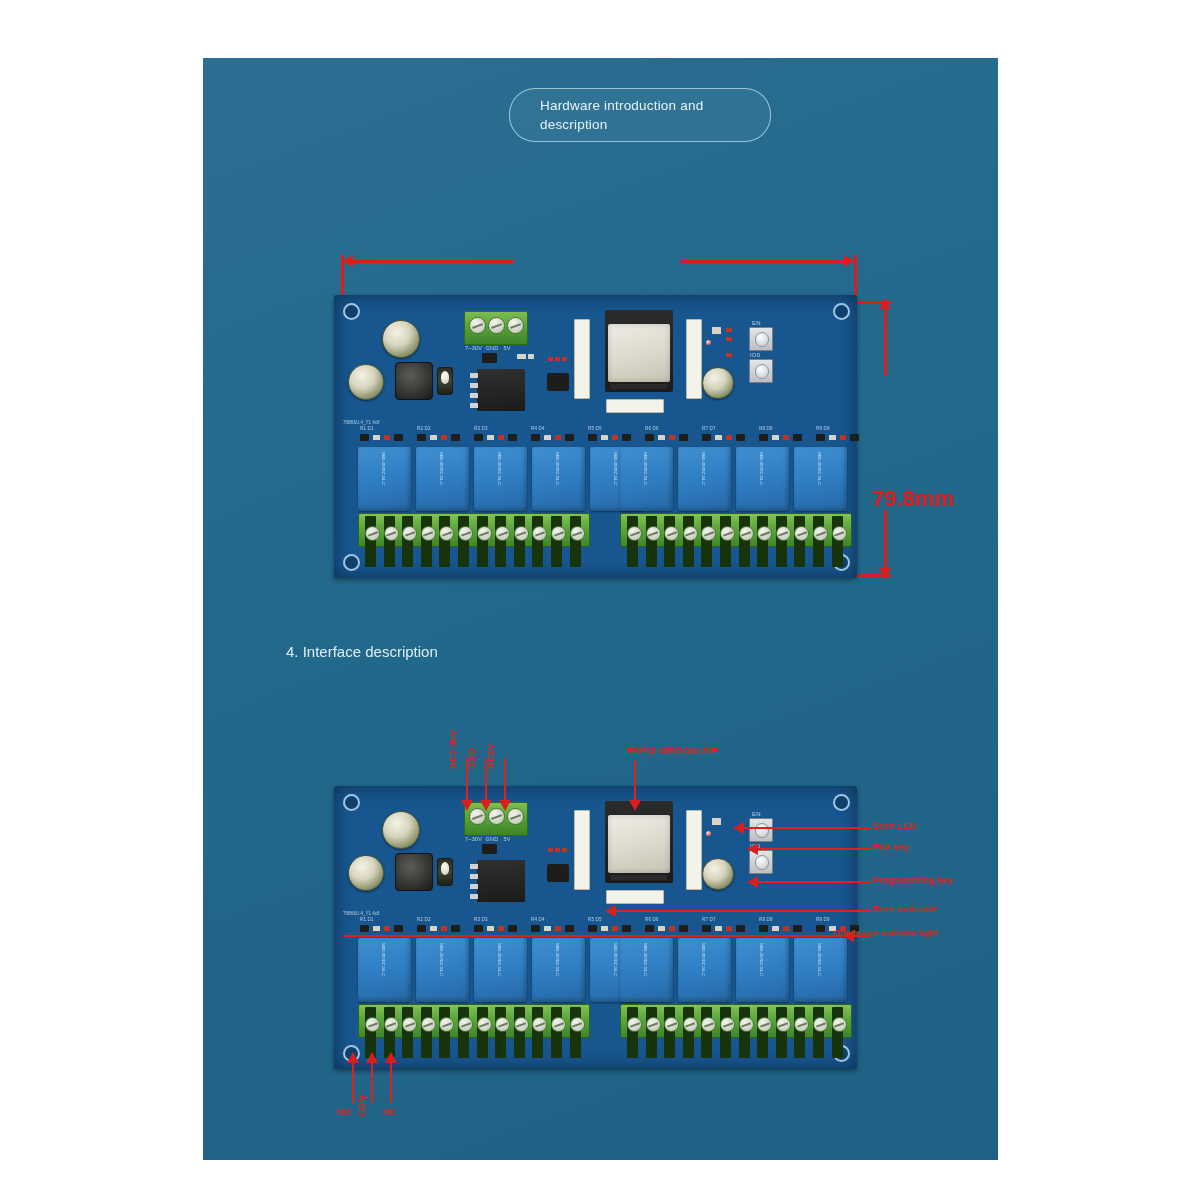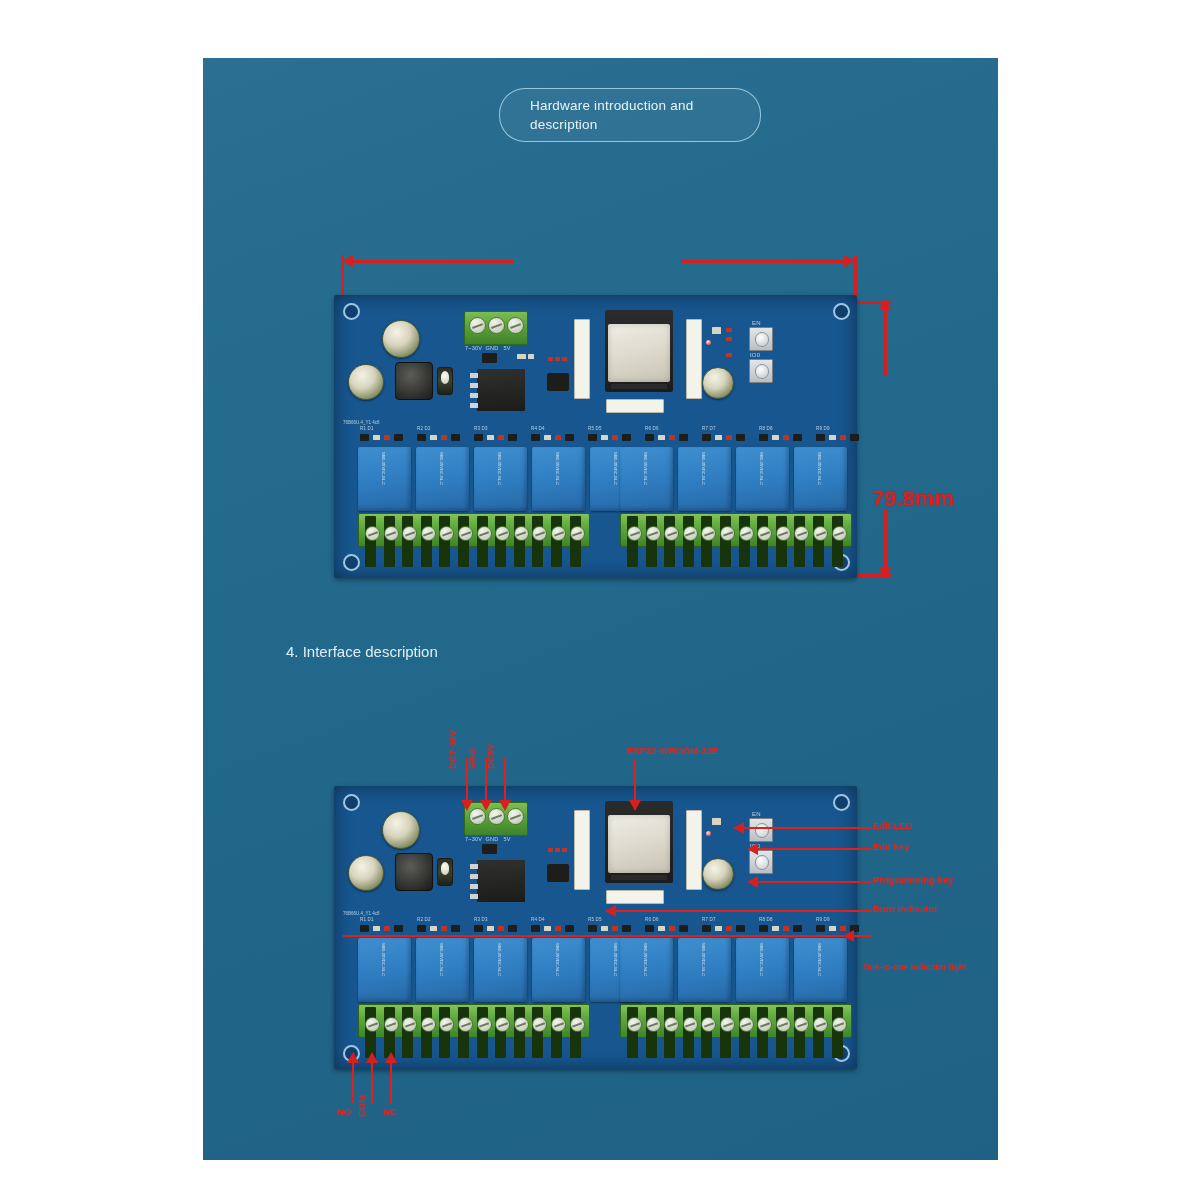--- a/index.html
+++ b/index.html
@@ -3,21 +3,21 @@
 <meta charset="utf-8">
 <style>
   html,body{margin:0;padding:0;background:#ffffff;}
   body{width:1200px;height:1200px;font-family:"Liberation Sans",sans-serif;overflow:hidden;}
 
   .page{position:absolute;left:203px;top:58px;width:795px;height:1102px;
         background:linear-gradient(160deg,#2b6f92 0%,#22698c 40%,#1f6184 100%);
         box-shadow:0 0 0 1px rgba(255,255,255,.35);}
 
   
-  .pill{position:absolute;left:296px;top:30px;width:260px;height:52px;
+  .pill{position:absolute;left:306px;top:30px;width:260px;height:52px;
         border:1.5px solid rgba(190,225,240,.75);border-radius:26px;
         background:rgba(255,255,255,.045);}
   .pill span{position:absolute;left:30px;top:7px;width:210px;color:#e8f3f8;
         font-size:13.5px;line-height:19px;letter-spacing:.2px;}
 
   
   .heading{position:absolute;color:#dfeef5;white-space:nowrap;}
   #h1{left:85px;top:152px;font-size:19px;}
   #h2{left:83px;top:585px;font-size:15px;}
 
@@ -511,37 +511,37 @@
   <div class="cline" style="left:300.5px;top:700px;width:2.5px;height:44px;"></div>
   <div class="arw arw-d" style="left:296px;top:742px;"></div>
   <div class="cal rot" style="left:293px;top:700px;">DC5V</div>
 
   <div class="cline" style="left:430.5px;top:702px;width:2.5px;height:42px;"></div>
   <div class="arw arw-d" style="left:426px;top:742px;"></div>
   <div class="cal" style="left:424px;top:687px;">ESP32-WROOM-32E</div>
 
   <div class="cline" style="left:538px;top:768.5px;width:130px;height:2.5px;"></div>
   <div class="arw arw-l" style="left:530px;top:764px;"></div>
-  <div class="cal" style="left:670px;top:762px;">Edit LED</div>
+  <div class="cal" style="left:670px;top:762px;">Burn LED</div>
 
   <div class="cline" style="left:552px;top:789.5px;width:116px;height:2.5px;"></div>
   <div class="arw arw-l" style="left:544px;top:785px;"></div>
   <div class="cal" style="left:670px;top:783px;">Edit key</div>
 
   <div class="cline" style="left:552px;top:822.5px;width:116px;height:2.5px;"></div>
   <div class="arw arw-l" style="left:544px;top:818px;"></div>
   <div class="cal" style="left:670px;top:816px;">Programming key</div>
 
   <div class="cline" style="left:410px;top:851.5px;width:258px;height:2.5px;"></div>
   <div class="arw arw-l" style="left:402px;top:847px;"></div>
   <div class="cal" style="left:670px;top:845px;">Burn indicator</div>
 
   <div class="cline" style="left:140px;top:876.5px;width:528px;height:2.5px;"></div>
   <div class="arw arw-l" style="left:640px;top:872px;"></div>
-  <div class="cal" style="left:660px;top:870px;font-size:8.5px;margin-top:34px;">One-to-one indicator light</div>
+  <div class="cal" style="left:631px;top:870px;font-size:8.5px;">One-to-one indicator light</div>
 
   <div class="cline" style="left:148.5px;top:1000px;width:2.5px;height:45px;"></div>
   <div class="arw arw-u" style="left:144px;top:994px;"></div>
   <div class="cal" style="left:134px;top:1048px;">NO</div>
 
   <div class="cline" style="left:167.5px;top:1000px;width:2.5px;height:45px;"></div>
   <div class="arw arw-u" style="left:163px;top:994px;"></div>
   <div class="cal rot" style="left:164px;top:1048px;">COM</div>
 
   <div class="cline" style="left:186.5px;top:1000px;width:2.5px;height:45px;"></div>

